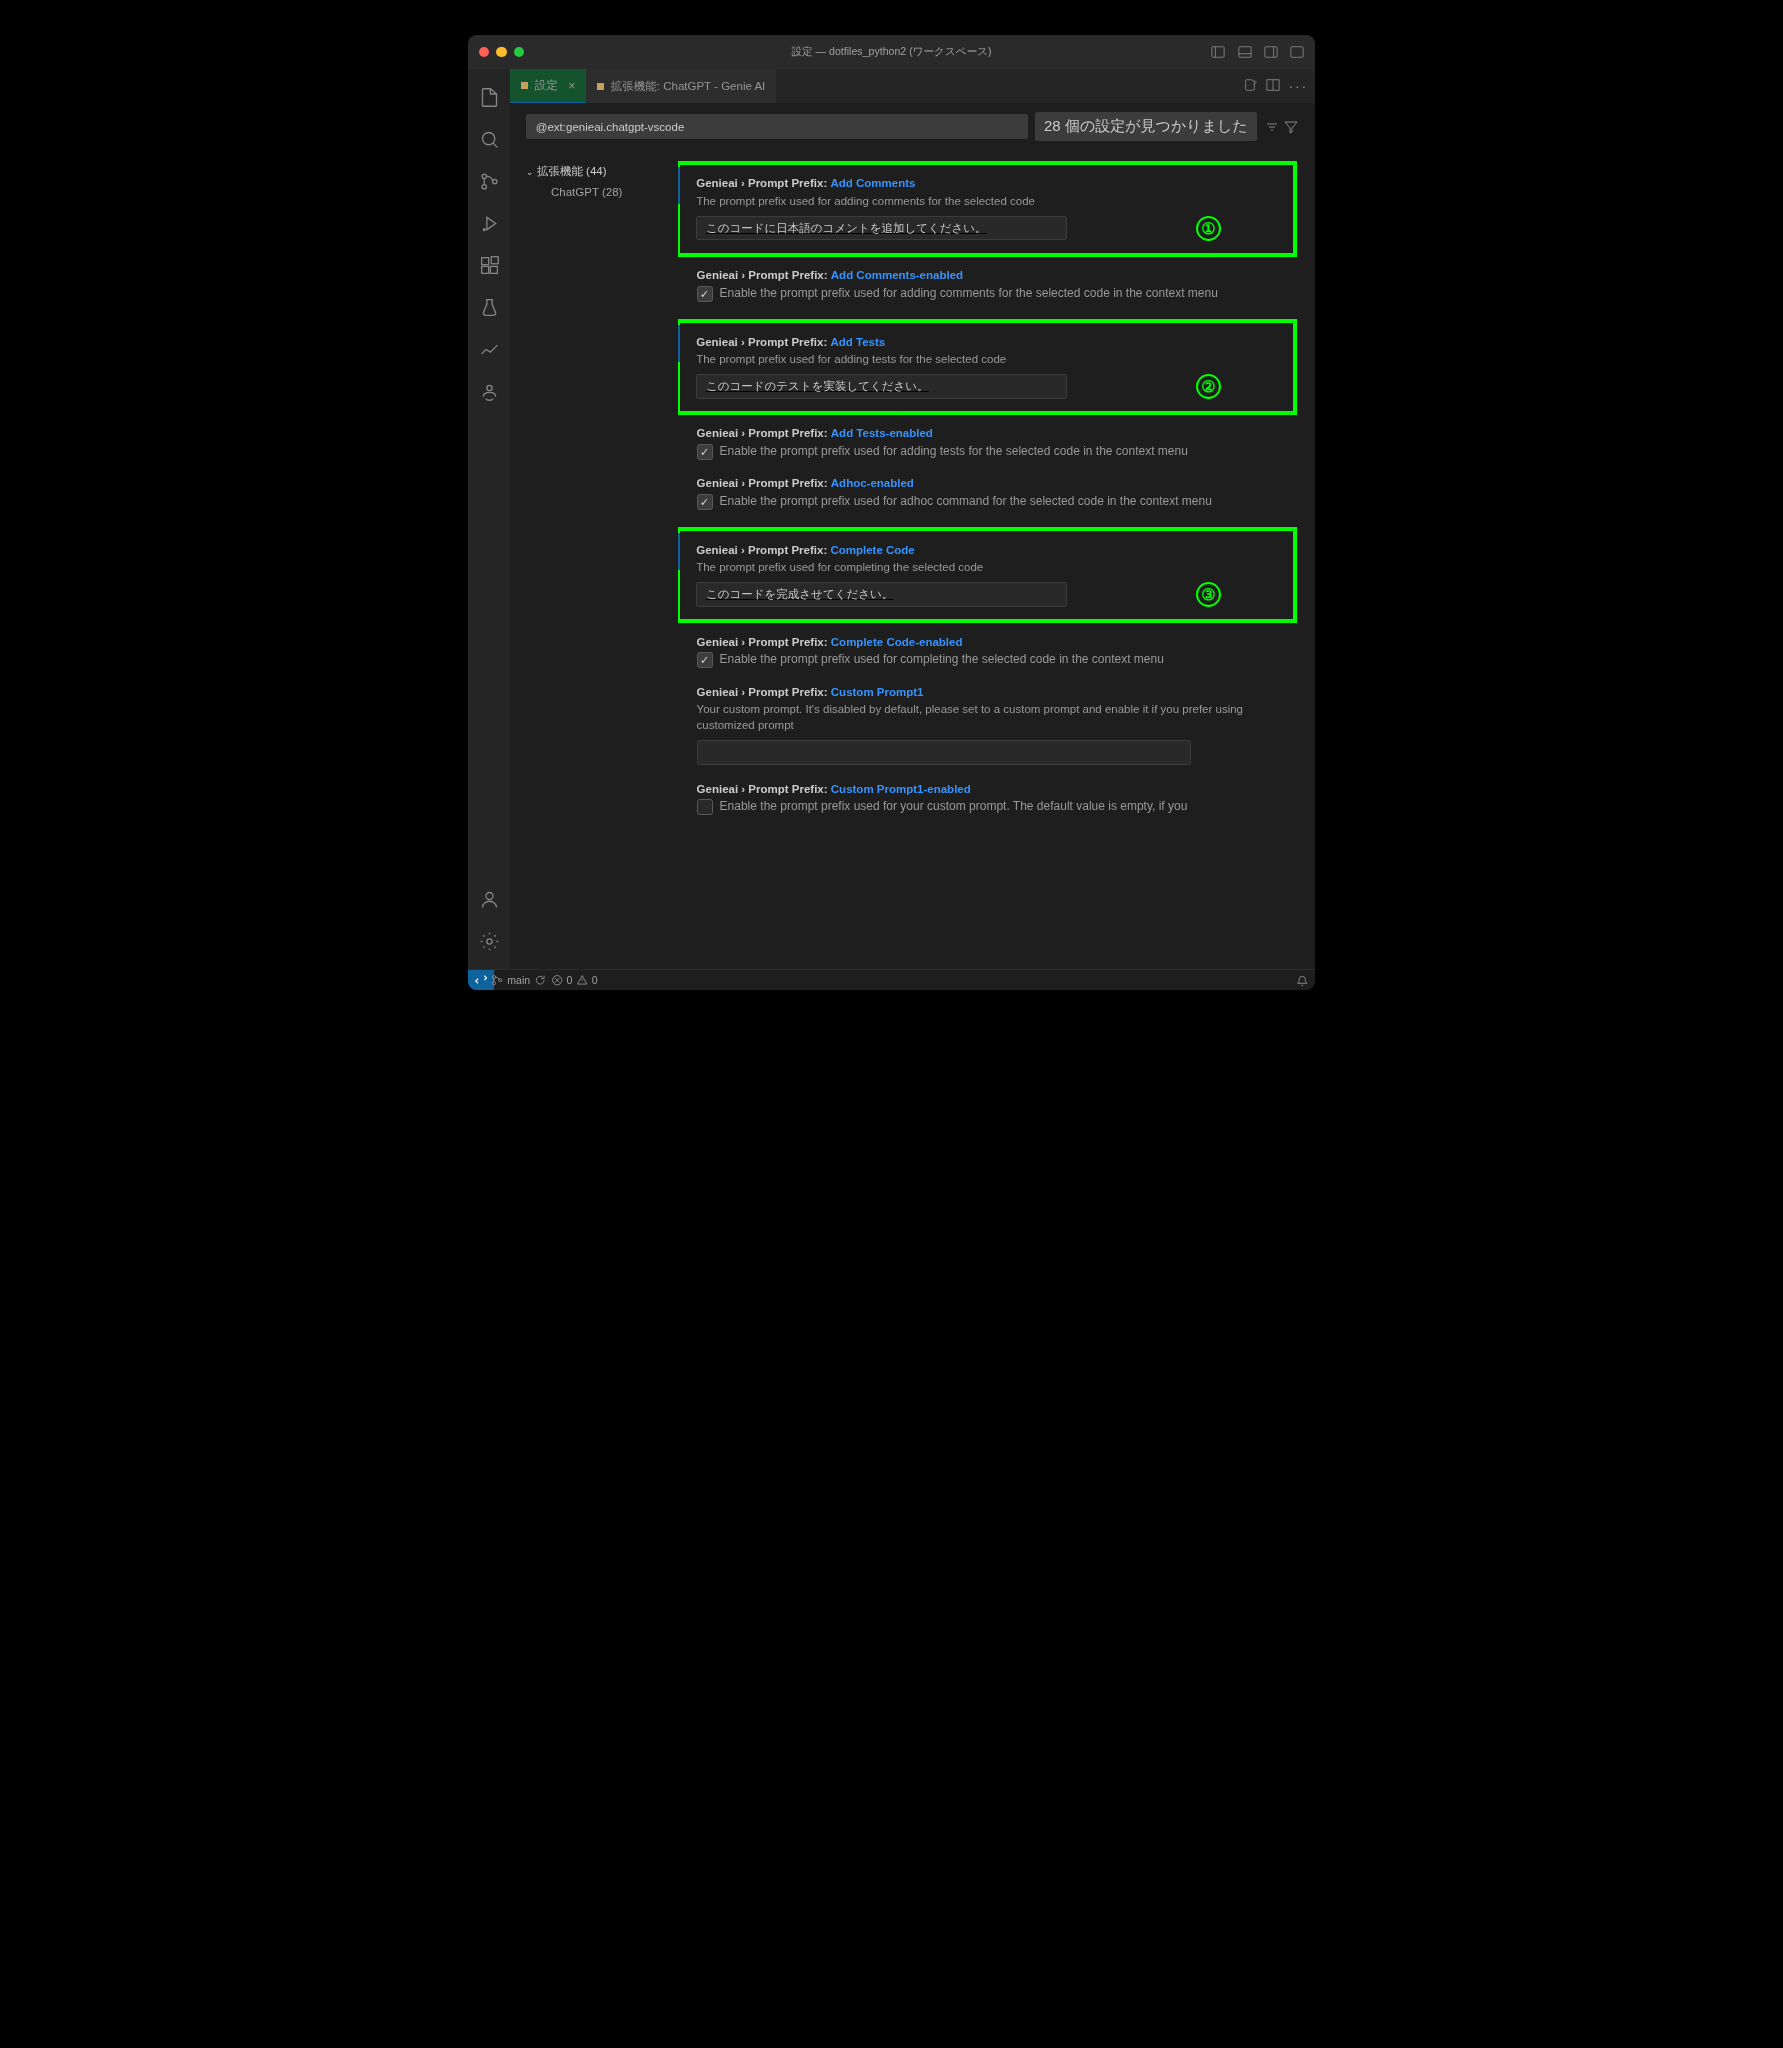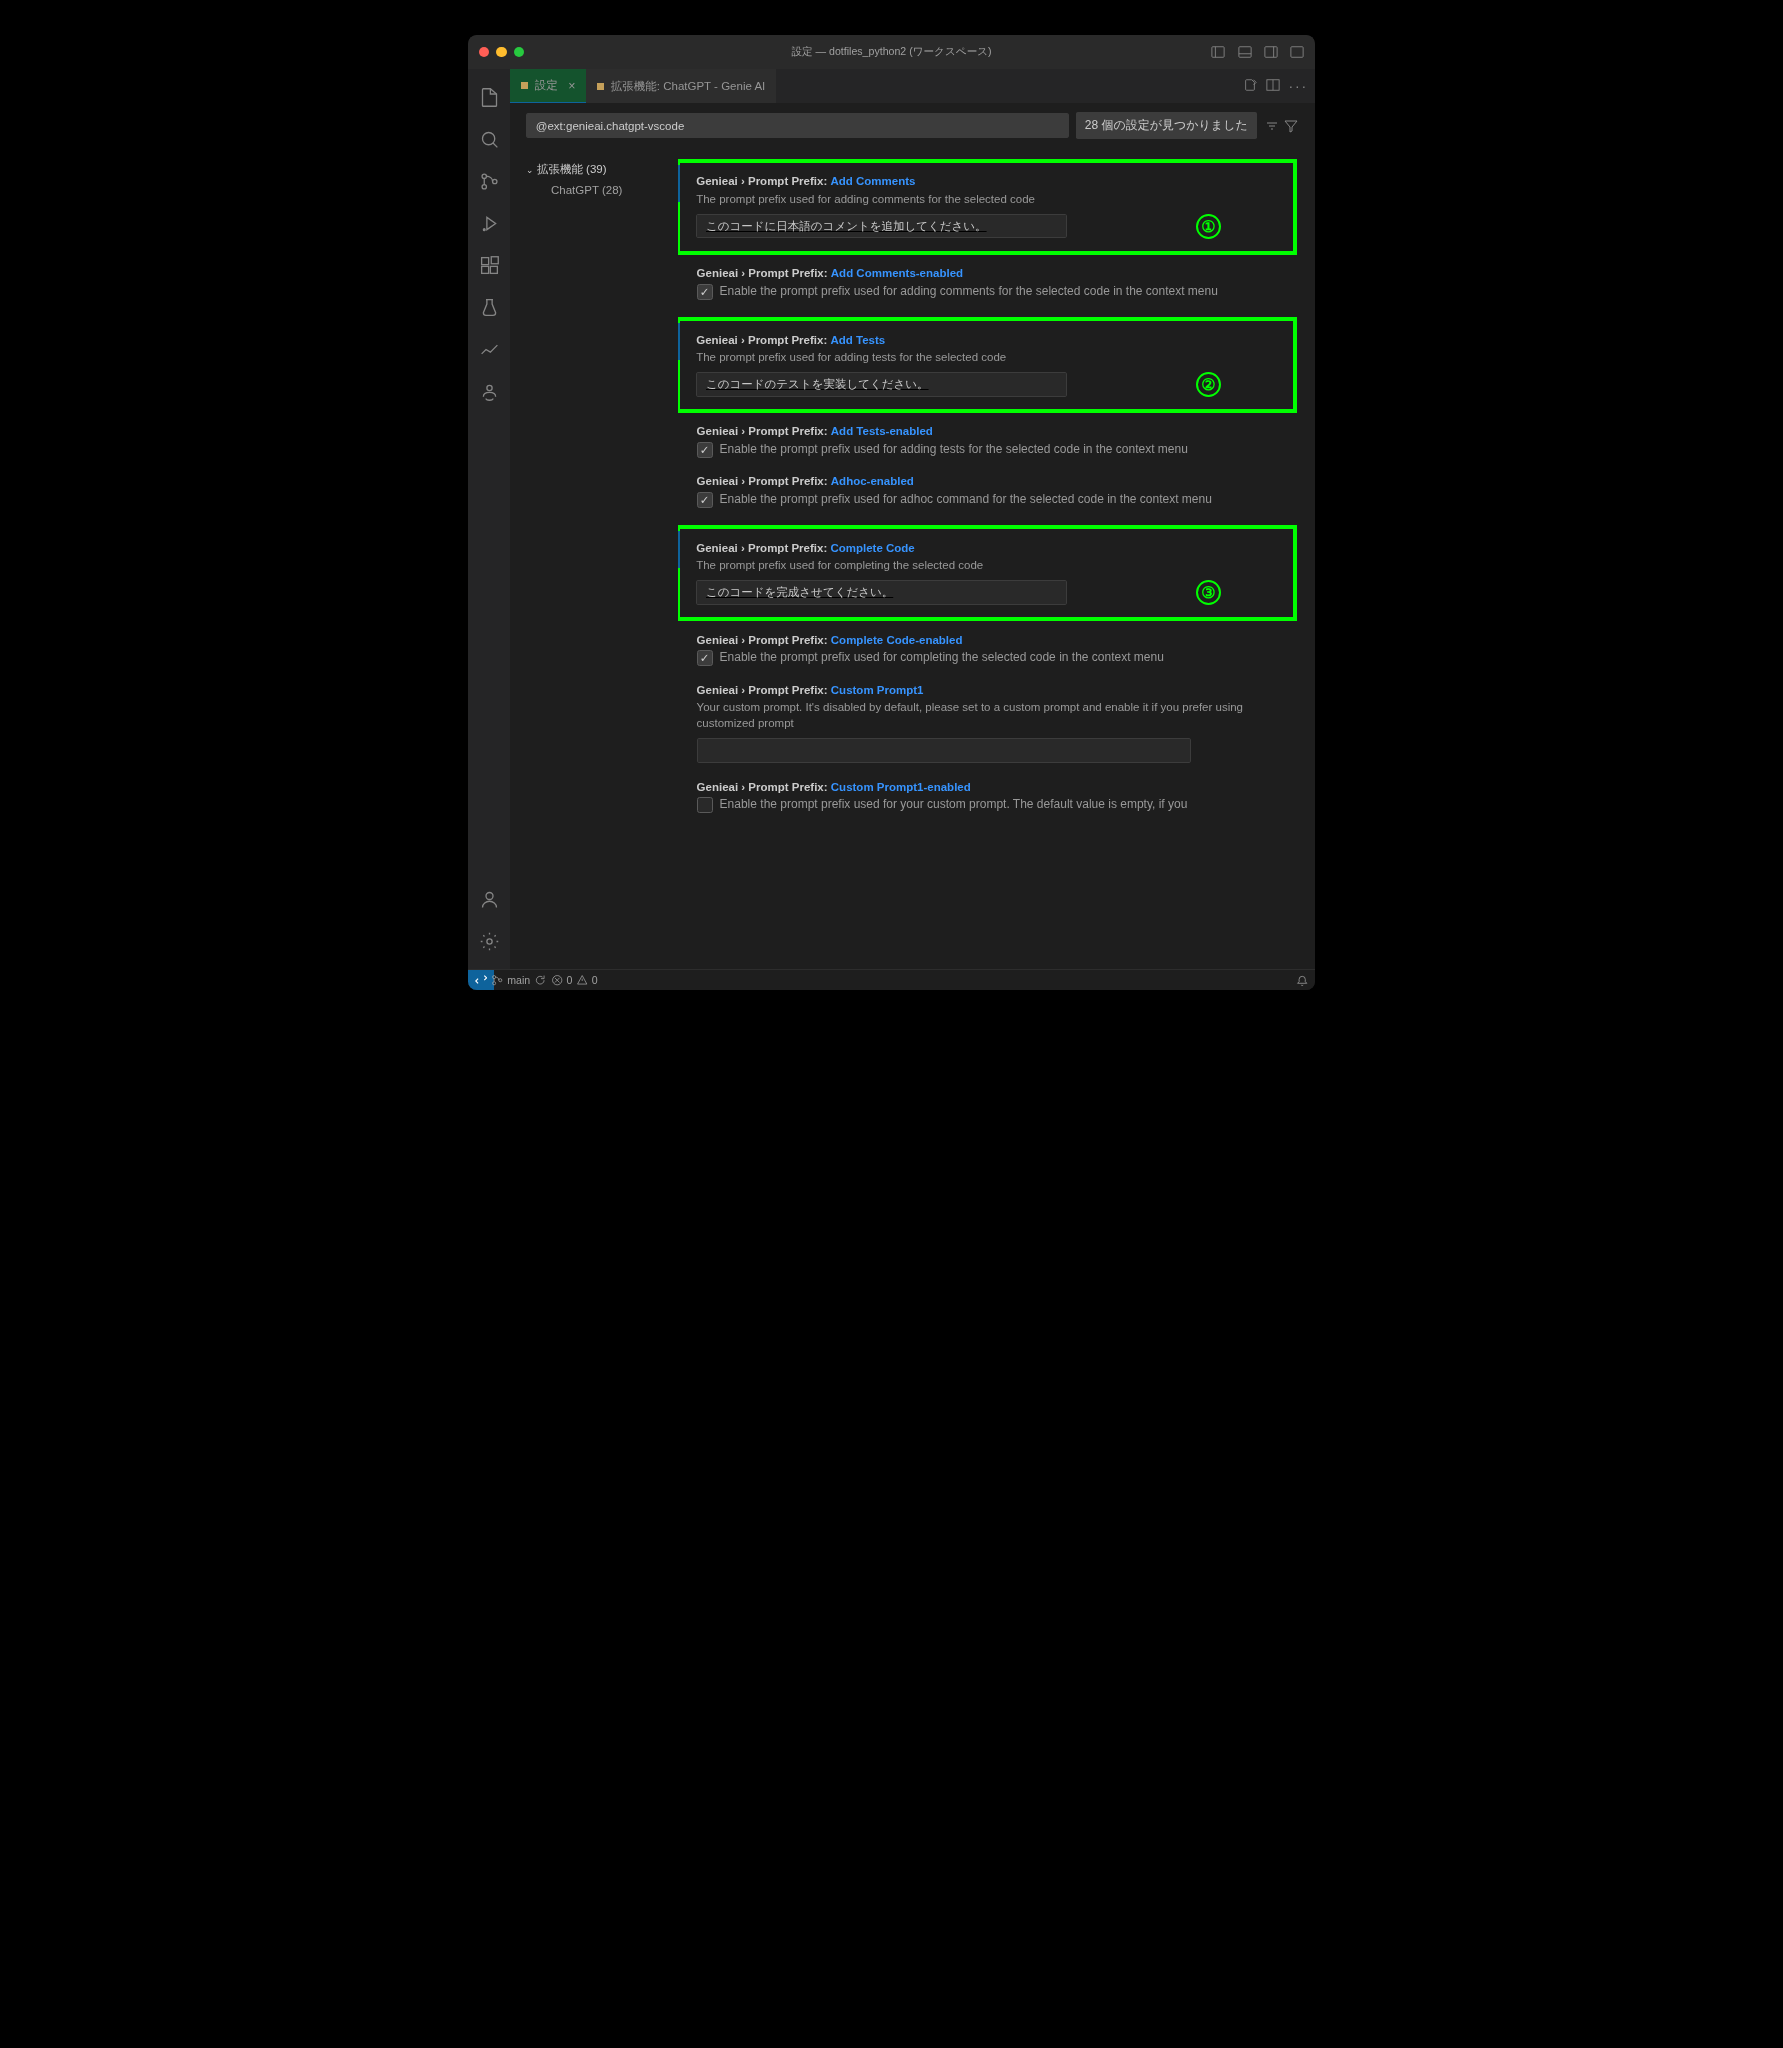--- a/index.html
+++ b/index.html
@@ -148,21 +148,21 @@
       border: 0.9px solid #3c3c3c;
       color: #cccccc;
       padding: 5.3px 8.8px;
       font-size: 11.5px;
       border-radius: 1.8px;
       outline: none;
     }
     .search-count {
       background: #3c3c3c;
       color: #cccccc;
-      font-size: 12px;
+      font-size: 15px;
       padding: 5.3px 8.8px;
       border-radius: 1.8px;
     }
     .search-actions {
       display: flex;
       gap: 3.5px;
       color: #858585;
     }
     .search-actions svg { width: 16px; height: 16px; }
     .scope-tabs {
@@ -492,21 +492,21 @@
                 <path d="M2 3h12l-5 6v4l-2 1v-5L2 3z"></path>
               </svg>
           </div>
         </div>
 
 
         <div class="settings-main">
           <div class="toc">
             <div class="toc-item">
               <span class="toc-chevron">⌄</span>
-              <span>拡張機能 (39)</span>
+              <span>拡張機能 (44)</span>
             </div>
             <div class="toc-sub">ChatGPT (28)</div>
           </div>
 
           <div class="settings-list">
 
             <div class="setting-group highlighted modified">
               <div class="setting-title">
                 <span class="path">Genieai › Prompt Prefix:</span>
                 <span class="key">Add Comments</span>

